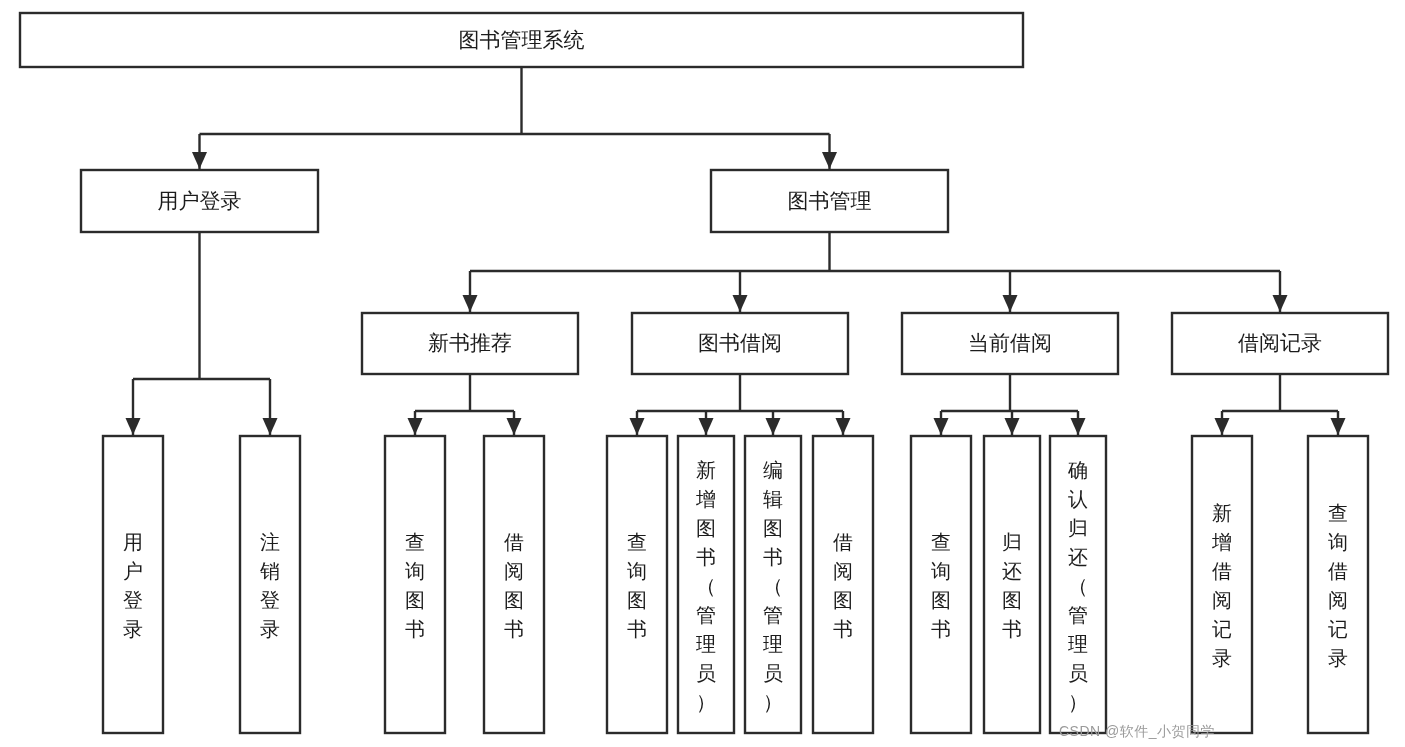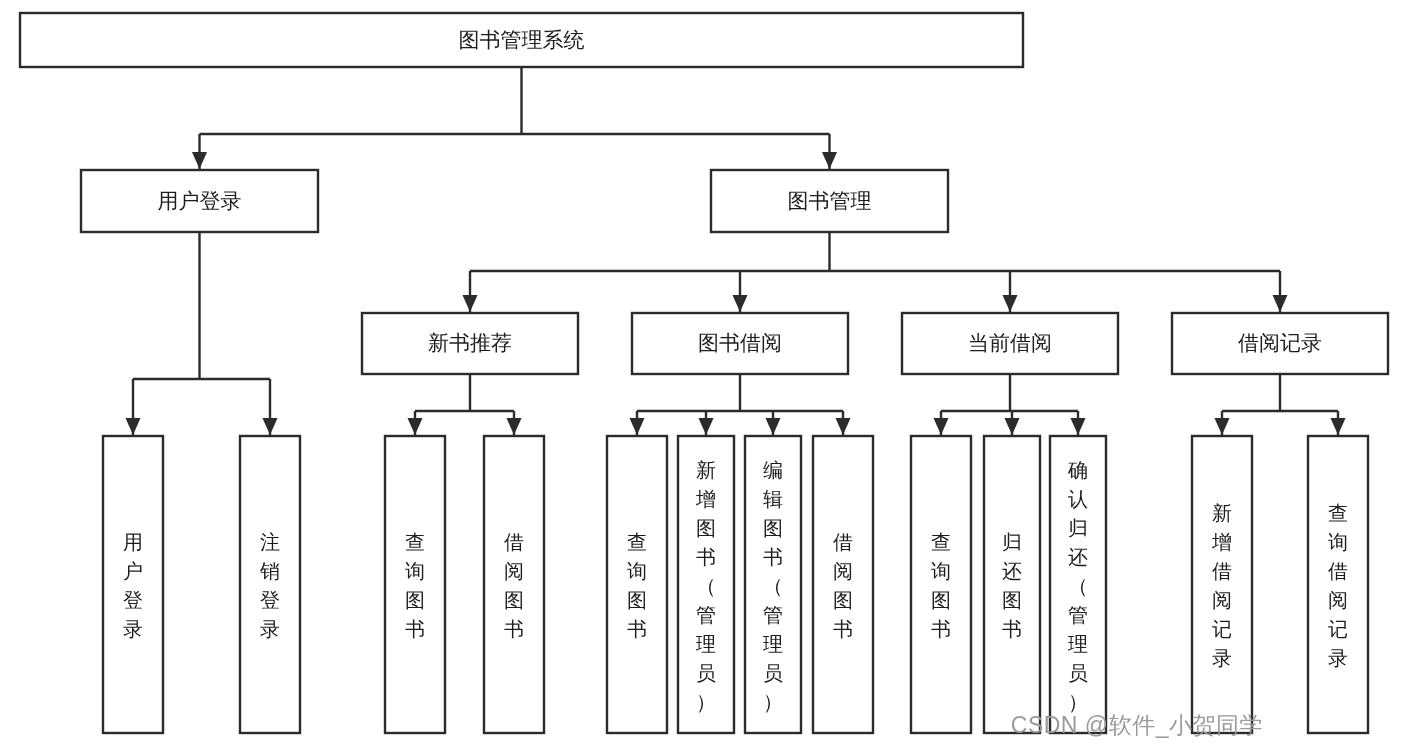--- a/index.html
+++ b/index.html
@@ -11,21 +11,20 @@
     width: 1405px;
     height: 747px;
     overflow: hidden;
     font-family: "Liberation Sans", "DejaVu Sans", sans-serif;
   }
   #diagram-root {
     position: relative;
     width: 1223px;
     height: 747px;
     background: #ffffff;
-    padding-left: 48px;
   }
   svg.diagram-canvas {
     position: absolute;
     left: 0;
     top: 0;
     width: 1405px;
     height: 747px;
     display: block;
   }
   .node-box {
@@ -54,21 +53,21 @@
     font-family: "Liberation Sans", "DejaVu Sans", sans-serif;
     font-size: 20px;
     fill: #1c1c1c;
     text-anchor: middle;
   }
   .watermark-text {
     position: absolute;
     right: 8px;
     bottom: 6px;
     font-family: "Liberation Sans", "DejaVu Sans", sans-serif;
-    font-size: 23px;
+    font-size: 14px;
     color: #9a9a9a;
     white-space: nowrap;
     letter-spacing: 0.5px;
   }
 </style>
 </head>
 <body>
 
 <div id="diagram-root">
   <svg class="diagram-canvas" viewBox="0 0 1405 747" xmlns="http://www.w3.org/2000/svg">

